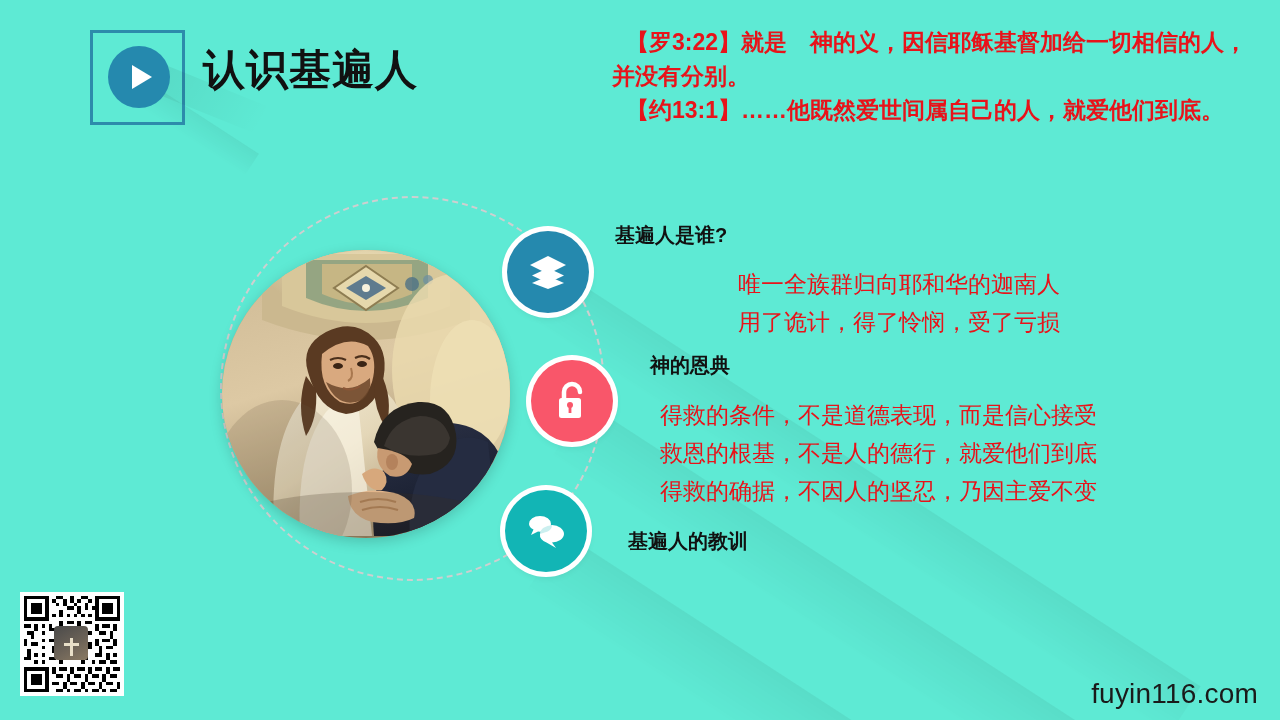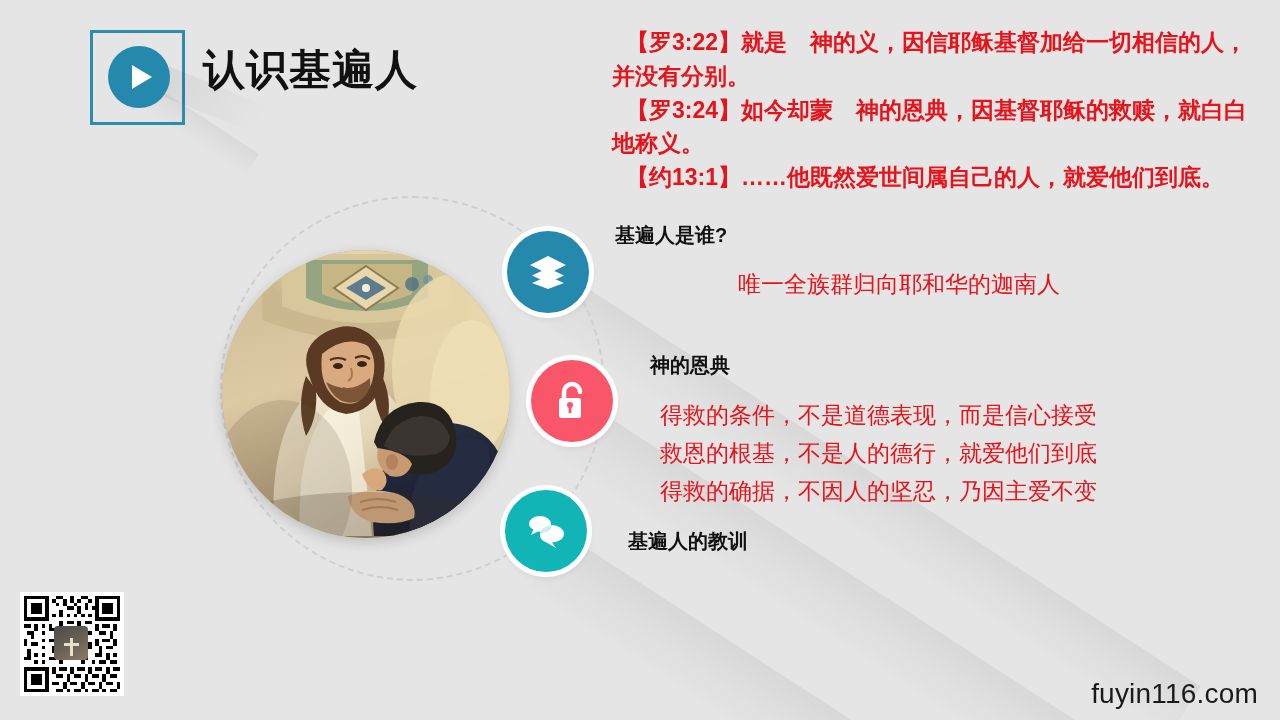--- a/index.html
+++ b/index.html
@@ -9,21 +9,21 @@
     height: 720px;
     overflow: hidden;
     background: #ffffff;
     font-family: "Liberation Sans", "DejaVu Sans", sans-serif;
   }
 
   #slide {
     position: relative;
     width: 1280px;
     height: 720px;
-    background: #e5e5e5;
+    background: #5eead4;
     overflow: hidden;
   }
 
   
   .band {
     position: absolute;
     background: linear-gradient(180deg, rgba(0,0,0,0.055), rgba(0,0,0,0.005));
     transform-origin: left center;
     transform: rotate(33deg);
     pointer-events: none;
@@ -203,21 +203,20 @@
   <div class="logo-frame"></div>
   <div class="logo-shadow"></div>
   <div class="logo-circle">
     <div class="tri"></div>
   </div>
 
   <div class="slide-title">认识基遍人</div>
 
   <div class="scripture">
     <div class="verse">【罗3:22】就是　神的义，因信耶稣基督加给一切相信的人，并没有分别。</div>
-    <div class="verse">【罗3:24】如今却蒙　神的恩典，因基督耶稣的救赎，就白白地称义。</div>
     <div class="verse">【约13:1】……他既然爱世间属自己的人，就爱他们到底。</div>
   </div>
 
   <div class="orbit"></div>
 
   <div class="photo">
     <svg viewBox="0 0 288 288" preserveAspectRatio="xMidYMid slice">
       <defs>
         <linearGradient id="bgw" x1="0" y1="0" x2="0.3" y2="1">
           <stop offset="0" stop-color="#cdb994"></stop>
@@ -317,20 +316,21 @@
     <svg width="40" height="36" viewBox="0 0 40 36" aria-hidden="true">
       <path d="M3 11 A11 8 0 0 1 25 11 A11 8 0 0 1 12 18.6 L5 22 L7.5 16.6 A8.6 7 0 0 1 3 11 Z" fill="#ffffff"></path>
       <path d="M14 21 A12 9 0 0 1 38 21 A12 9 0 0 1 26 29.6 L30 35 L20.5 29.4 A11 8 0 0 1 14 21 Z" fill="#ffffff"></path>
       <path d="M14 21 A12 9 0 0 1 26 12.2 A11 8 0 0 1 18.5 19.6 Z" fill="#12b5b5" opacity="0.22"></path>
     </svg>
   </div>
 
   <div class="sec-head s1-head">基遍人是谁?</div>
   <div class="sec-lines s1-lines">
     <div>唯一全族群归向耶和华的迦南人</div>
+    <div>用了诡计，得了怜悯，受了亏损</div>
   </div>
 
   <div class="sec-head s2-head">神的恩典</div>
   <div class="sec-lines s2-lines">
     <div>得救的条件，不是道德表现，而是信心接受</div>
     <div>救恩的根基，不是人的德行，就爱他们到底</div>
     <div>得救的确据，不因人的坚忍，乃因主爱不变</div>
   </div>
 
   <div class="sec-head s3-head">基遍人的教训</div>

